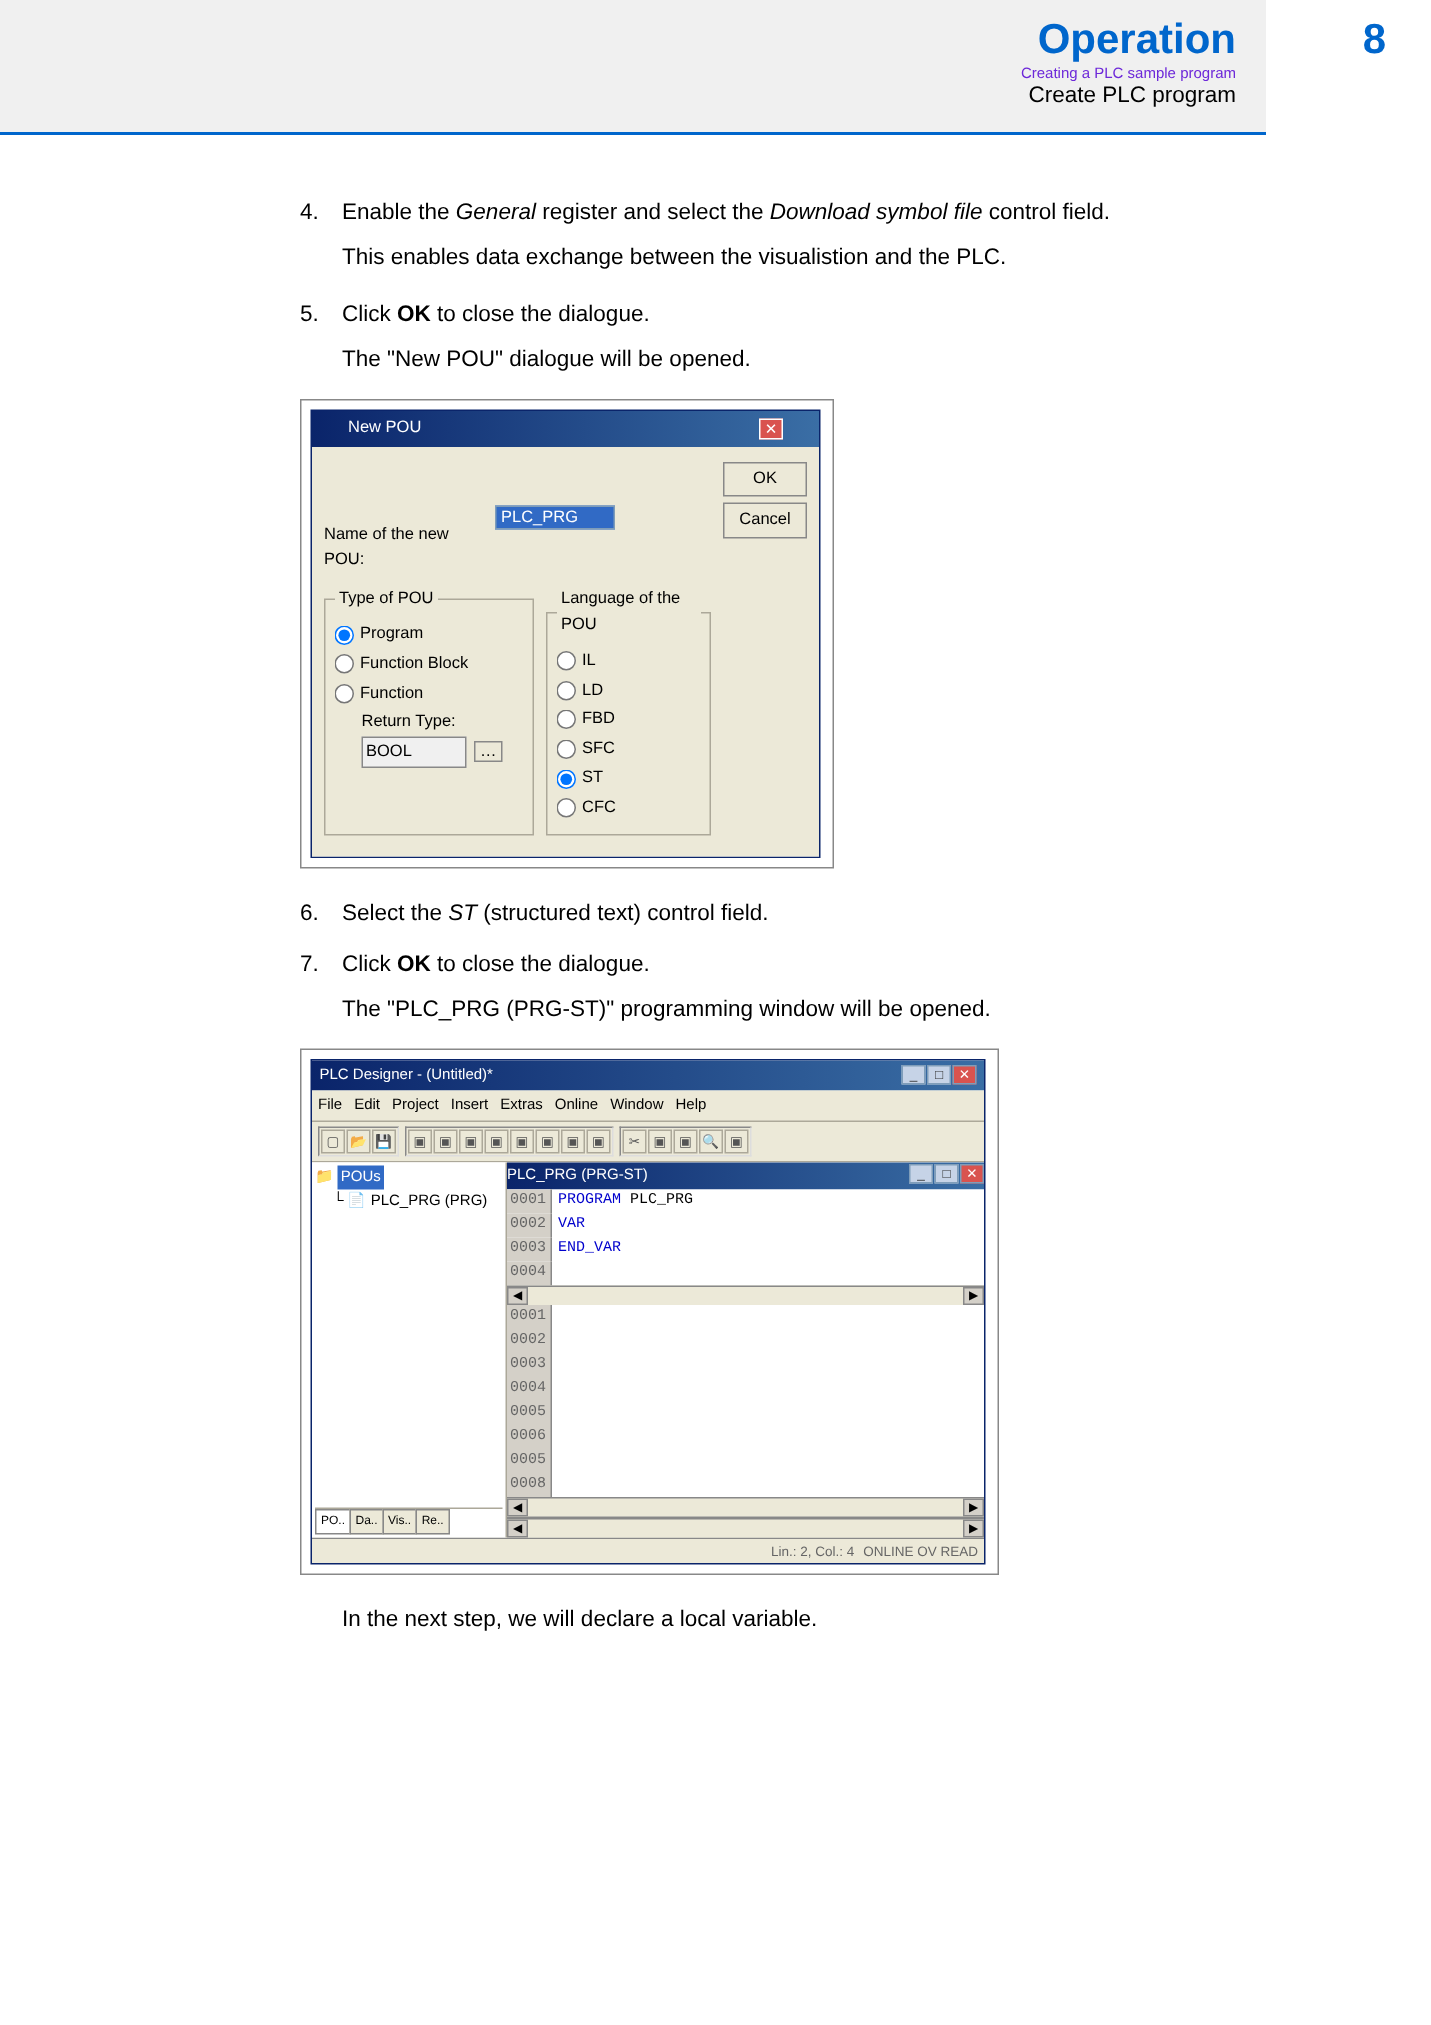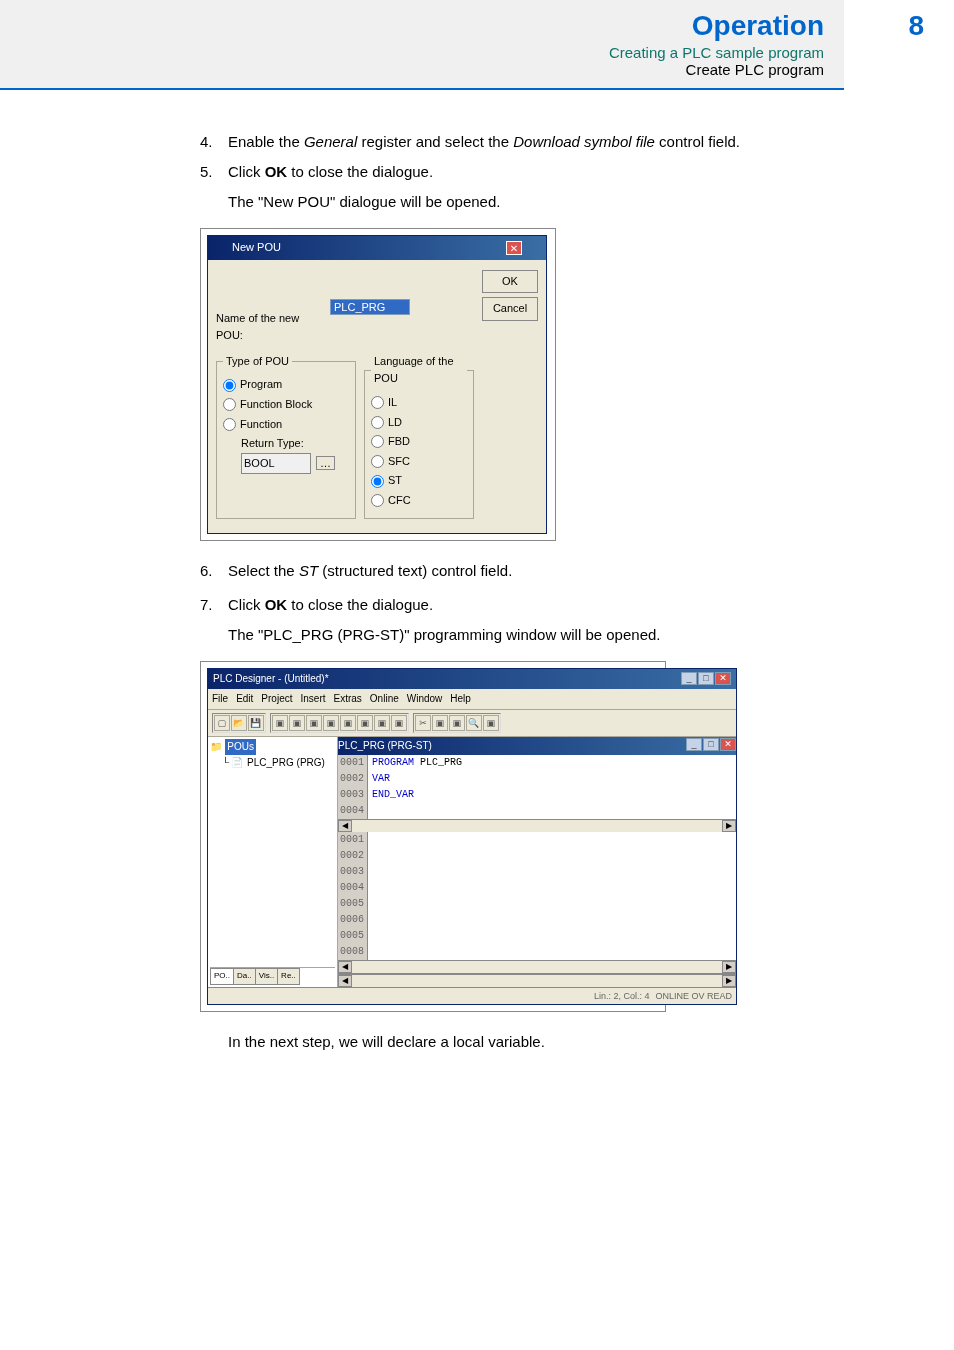--- a/index.html
+++ b/index.html
@@ -26,22 +26,22 @@
     padding: 10px 20px 8px 0;
     text-align: right;
     min-width: 320px;
   }
   .header-title {
     color: #0066cc;
     font-size: 28px;
     font-weight: bold;
   }
   .header-sub1 {
-    color: #0f766e;
-    font-size: 15px;
+    color: #6d28d9;
+    font-size: 10px;
     margin-top: 2px;
   }
   .header-sub2 {
     color: #000;
     font-size: 15px;
   }
   .header-pagenum {
     background: #fff;
     width: 110px;
     display: flex;
@@ -139,21 +139,21 @@
   .win-btn {
     background: #ece9d8;
     border: 1px solid #888;
     padding: 2px 0;
     width: 56px;
     text-align: center;
     font-size: 11px;
   }
   
   .plc-win {
-    width: 530px;
+    width: 450px;
     font-family: Tahoma, Arial, sans-serif;
     font-size: 10px;
     border: 1px solid #0a246a;
   }
   .plc-title {
     background: linear-gradient(to right, #0a246a, #3a6ea5);
     color: #fff;
     padding: 2px 5px;
     display: flex;
     justify-content: space-between;
@@ -290,20 +290,21 @@
 </div>
 
 <div class="content">
 
   <div class="step">
     <div class="step-num">4.</div>
     <div class="step-body">
       <span>Enable the </span><em class="ctrl">General</em><span> register and select the </span><em class="ctrl">Download symbol file</em><span> control field.</span>
     </div>
   </div>
+  <div class="step-sub">This enables data exchange between the visualistion and the PLC.</div>
 
   <div class="step">
     <div class="step-num">5.</div>
     <div class="step-body">
       <span>Click </span><span class="bold">OK</span><span> to close the dialogue.</span>
     </div>
   </div>
   <div class="step-sub">The "New POU" dialogue will be opened.</div>
 
   <div class="screenshot-box" style="width:356px;">

